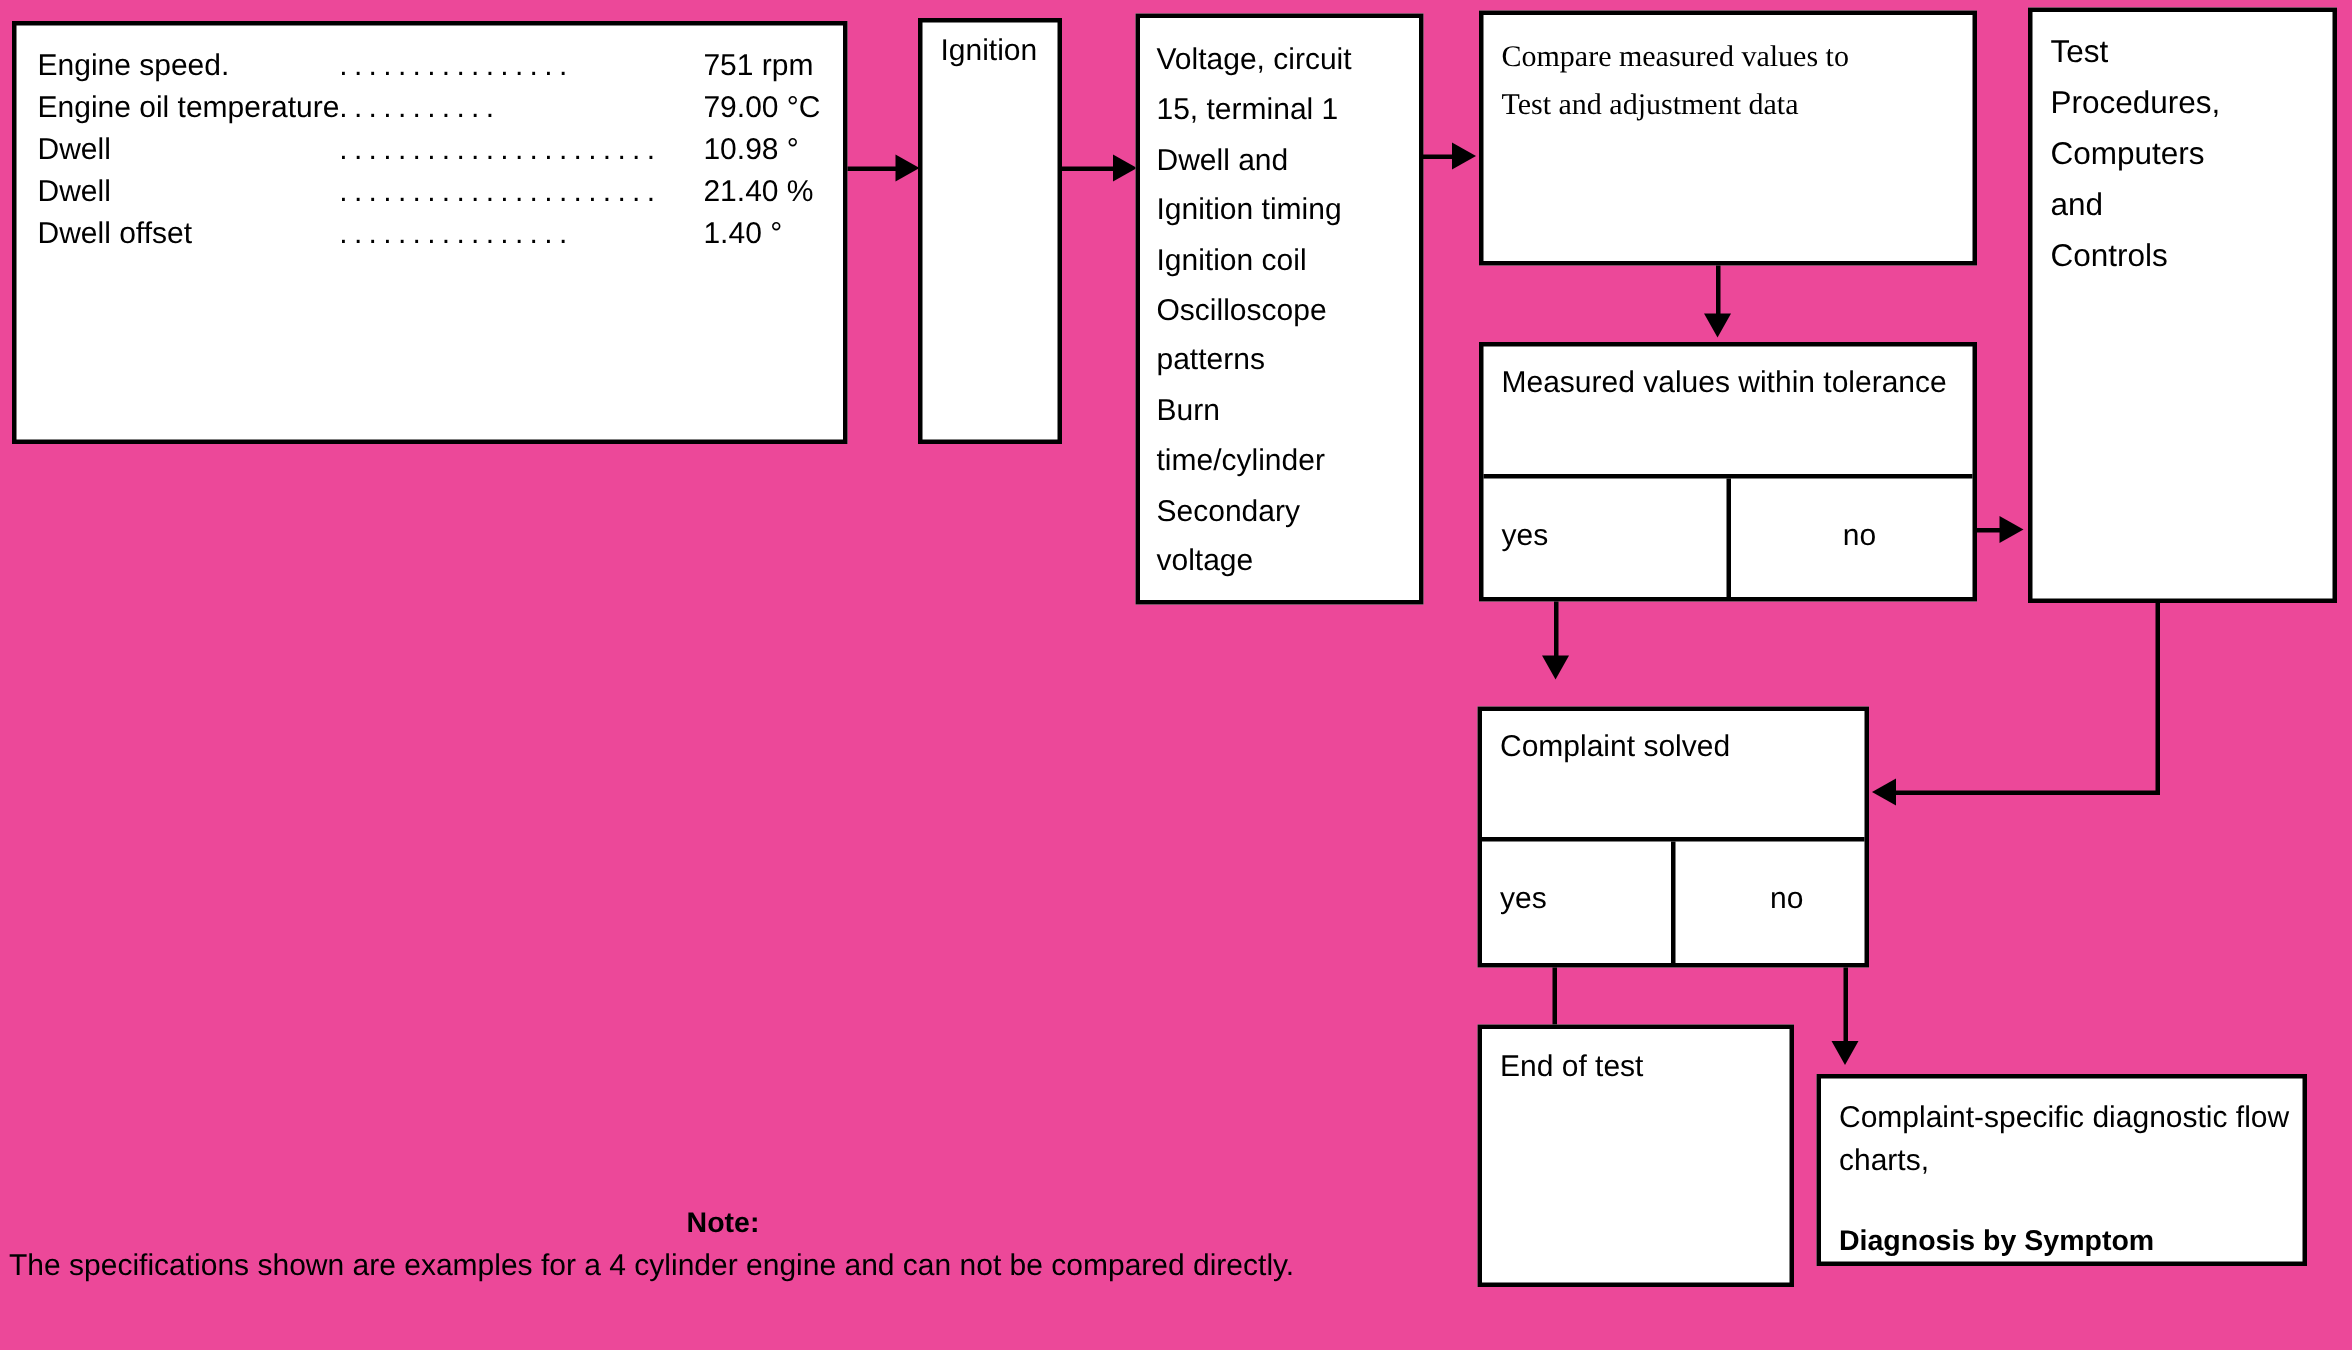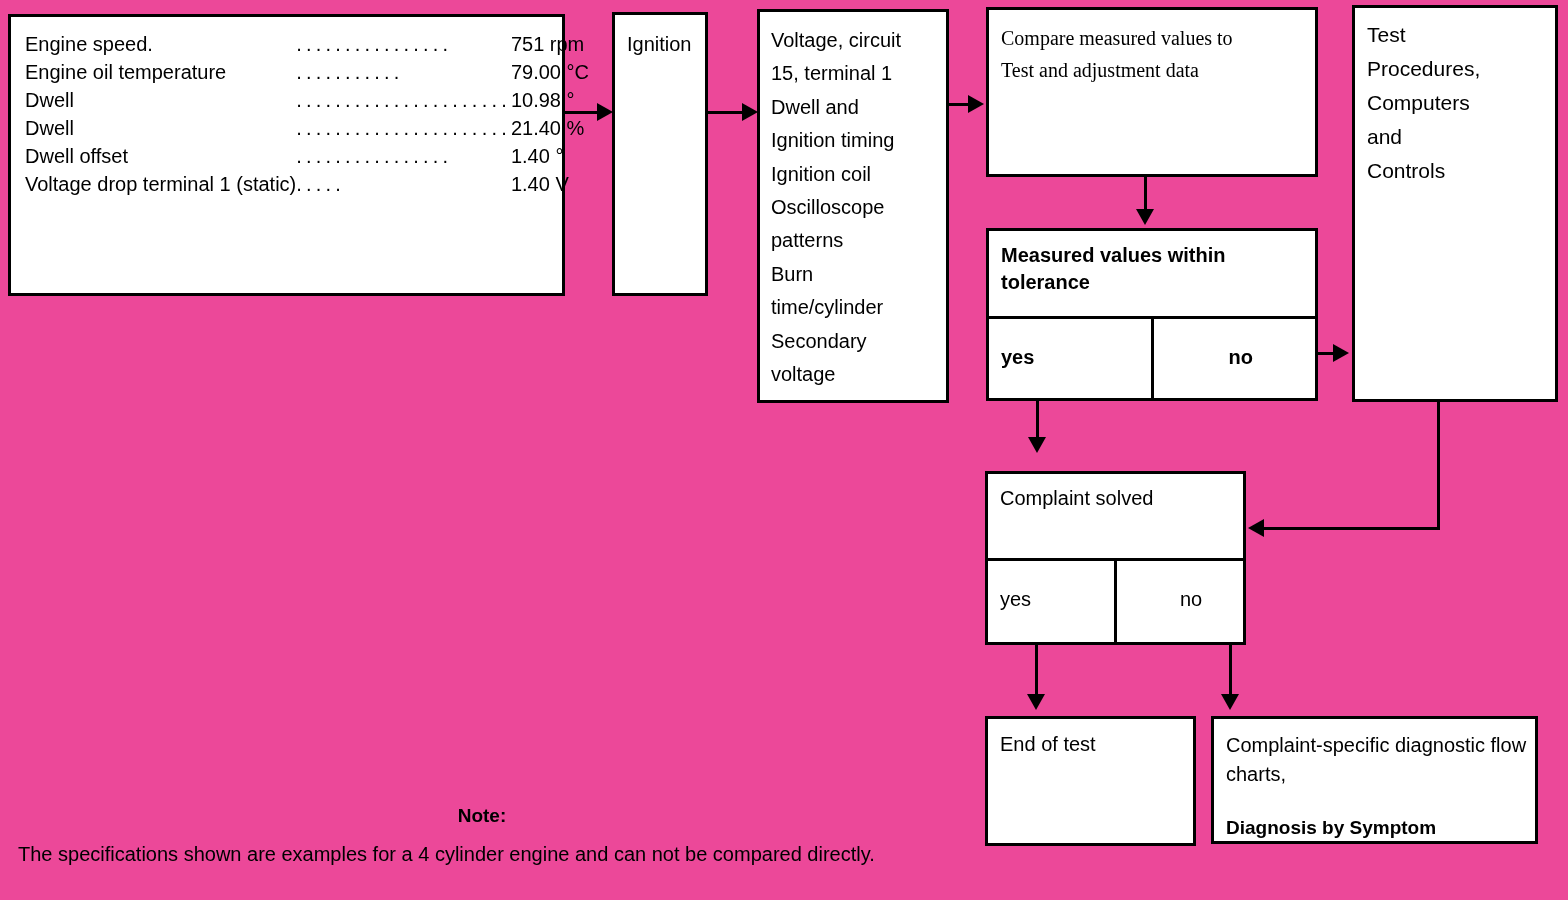--- a/index.html
+++ b/index.html
@@ -59,21 +59,21 @@
     width: 118px;
     padding-left: 4px;
     margin-top: 24px;
   }
 
   
   #ignition-box {
     left: 612px; top: 12px; width: 96px; height: 284px;
   }
   #ignition-box .box-inner-text {
-    left: 12px; top: 16px; font-size: 20px;
+    left: 12px; top: 6px; font-size: 20px;
   }
 
   
   #voltage-box {
     left: 757px; top: 9px; width: 192px; height: 394px;
   }
   #voltage-box .box-inner-text {
     left: 11px; top: 12px; right: 6px;
     font-size: 20px; line-height: 1.67;
   }
@@ -91,21 +91,21 @@
   #testproc-box {
     left: 1352px; top: 5px; width: 206px; height: 397px;
   }
   #testproc-box .box-inner-text {
     left: 12px; top: 10px; right: 6px;
     font-size: 21px; line-height: 1.62;
   }
 
   
   #tolerance-box {
-    left: 986px; top: 228px; width: 332px; height: 173px; font-weight: bold;
+    left: 986px; top: 228px; width: 332px; height: 173px;
   }
   #tolerance-box .decision-head {
     position: absolute;
     left: 12px; top: 11px; right: 8px;
     font-size: 20px; line-height: 1.35;
   }
   #tolerance-box .decision-split {
     position: absolute;
     left: 0; right: 0; top: 85px; bottom: 0;
     border-top: 3px solid #000;
@@ -143,21 +143,21 @@
     font-size: 20px;
   }
   #complaint-box .decision-cell.left { border-right: 3px solid #000; }
   #complaint-box .decision-cell span {
     position: absolute; left: 12px; top: 27px;
   }
   #complaint-box .decision-cell.right span { left: 63px; }
 
   
   #endtest-box {
-    left: 985px; top: 716px; width: 211px; height: 130px;
+    left: 985px; top: 683px; width: 211px; height: 175px;
   }
   #endtest-box .box-inner-text {
     left: 12px; top: 12px; font-size: 20px;
   }
 
   
   #flowcharts-box {
     left: 1211px; top: 716px; width: 327px; height: 128px;
   }
   #flowcharts-box .fc-line1 {
@@ -171,21 +171,21 @@
 
   
   #note-block {
     position: absolute;
     left: 2px; top: 805px; width: 960px;
   }
   #note-title {
     font-size: 19px; font-weight: bold; margin: 0 0 6px 0; text-align: center;
   }
   #note-text {
-    font-size: 20px; margin: 16px;
+    font-size: 20px; margin: 4px;
   }
 
   
   .conn-h, .conn-v {
     position: absolute;
     background: #000;
   }
   .conn-h { height: 3px; }
   .conn-v { width: 3px; }
   .arrow-r, .arrow-l, .arrow-d {
@@ -233,25 +233,20 @@
         </tr>
         <tr>
           <td class="meas-label">Dwell</td>
           <td class="meas-leader">......................</td>
           <td class="meas-value">21.40 %</td>
         </tr>
         <tr>
           <td class="meas-label">Dwell offset</td>
           <td class="meas-leader">................</td>
           <td class="meas-value">1.40 °</td>
-        </tr>
-        <tr>
-          <td class="meas-label">Voltage drop terminal 1 (static)</td>
-          <td class="meas-leader">.....</td>
-          <td class="meas-value">1.40 V</td>
         </tr>
       </tbody>
     </table>
   </div>
 
   <div class="conn-h" style="left:565px; top:111px; width:35px;"></div>
   <div class="arrow-r" style="left:597px; top:103px;"></div>
 
   <div class="box" id="ignition-box">
     <div class="box-inner-text">Ignition</div>

